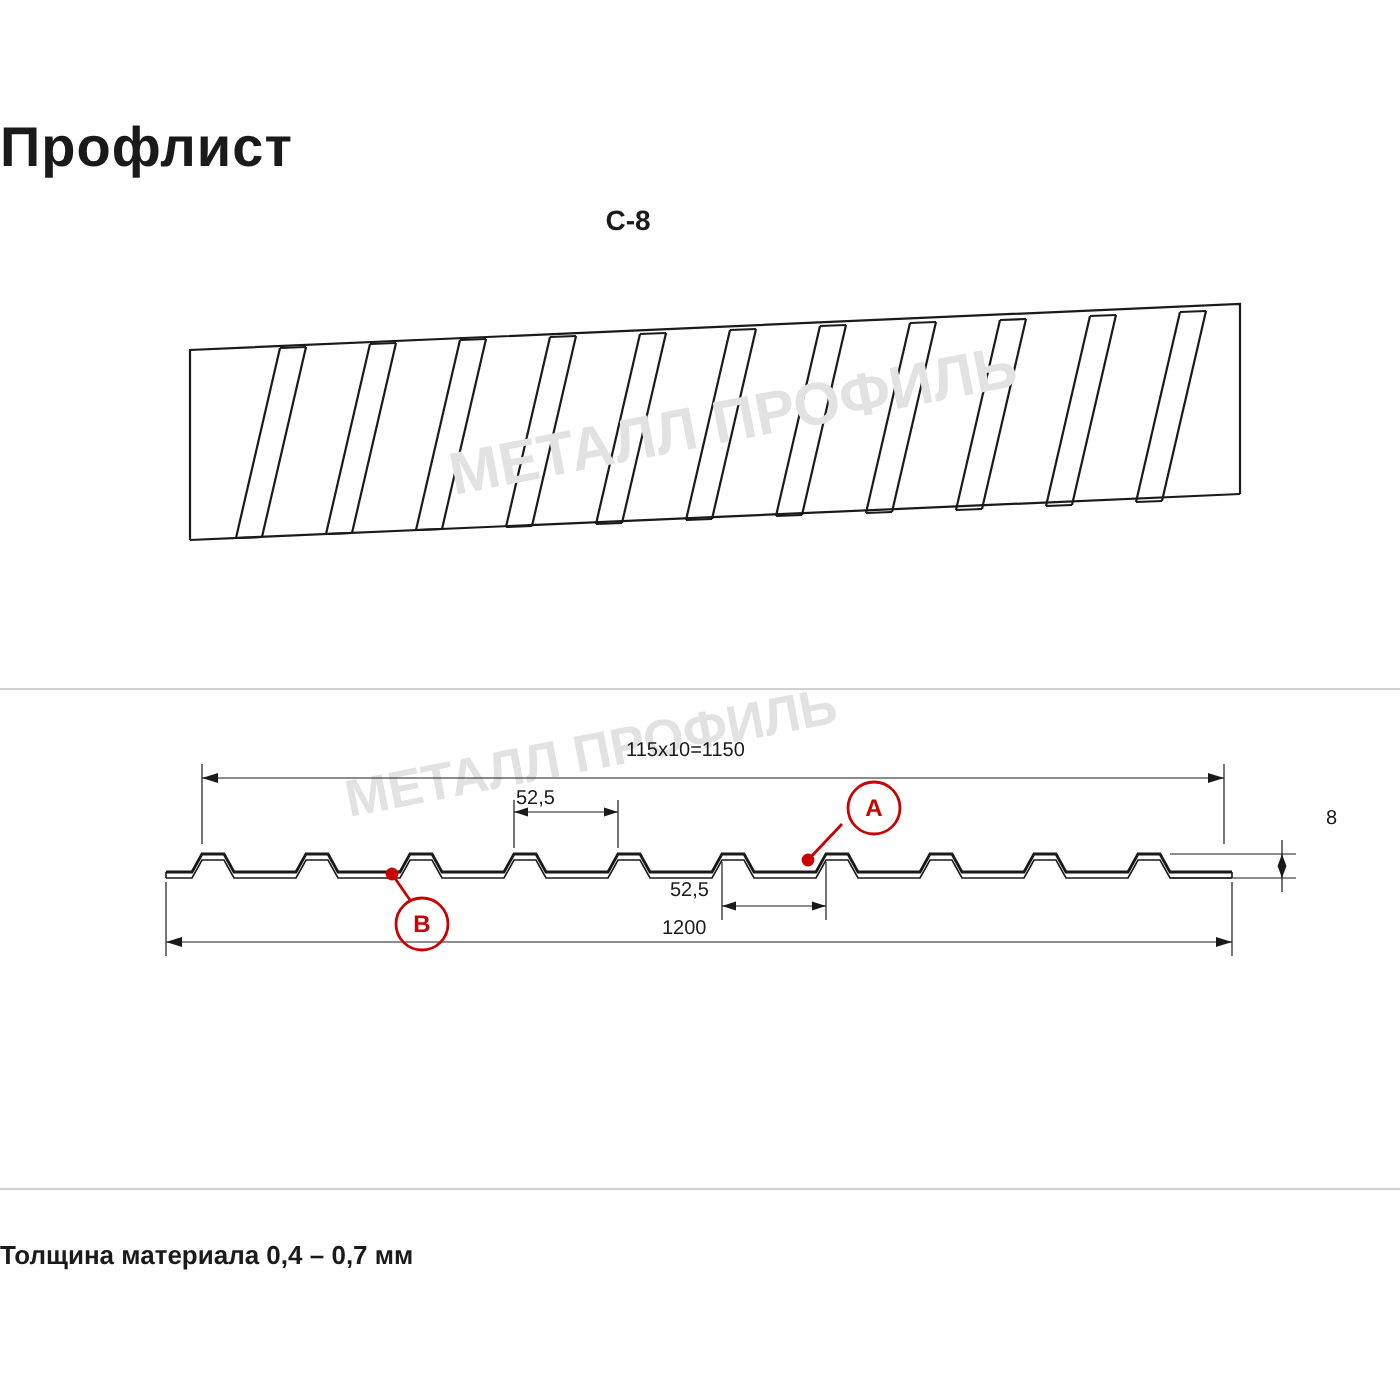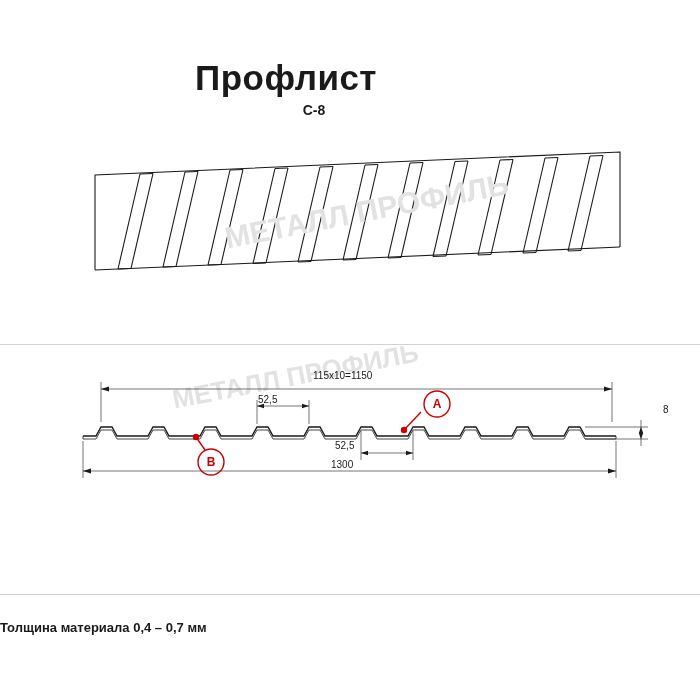--- a/index.html
+++ b/index.html
@@ -18,22 +18,21 @@
   .page {
     position: relative;
     width: 700px;
     height: 700px;
   }
   .title {
     position: absolute;
     top: 58px;
     left: 0;
     width: 572px;
-    text-align: center;
-    font-size: 35px;
+    font-size: 28px;
     font-weight: bold;
     letter-spacing: 0.5px;
     color: #1a1a1a;
   }
   .subtitle {
     position: absolute;
     top: 102px;
     left: 0;
     width: 628px;
     text-align: center;
@@ -254,21 +253,21 @@
     </g>
     <g fill="#cc0000" stroke="none">
       <circle cx="404" cy="430" r="3.2"></circle>
       <circle cx="196" cy="437" r="3.2"></circle>
     </g>
   </svg>
 
   <div class="dimtext" style="top:370px; left:313px;">115х10=1150</div>
   <div class="dimtext" style="top:394px; left:258px;">52,5</div>
   <div class="dimtext" style="top:440px; left:335px;">52,5</div>
-  <div class="dimtext" style="top:459px; left:331px;">1300</div>
+  <div class="dimtext" style="top:459px; left:331px;">1200</div>
   <div class="dimtext" style="top:404px; left:663px;">8</div>
 
   <div class="calloutlabel" style="top:397px; left:430px; width:14px;">A</div>
   <div class="calloutlabel" style="top:455px; left:204px; width:14px;">B</div>
 
   <div class="footer">Толщина материала 0,4 – 0,7 мм</div>
 
 </div>
 
 </body></html>

